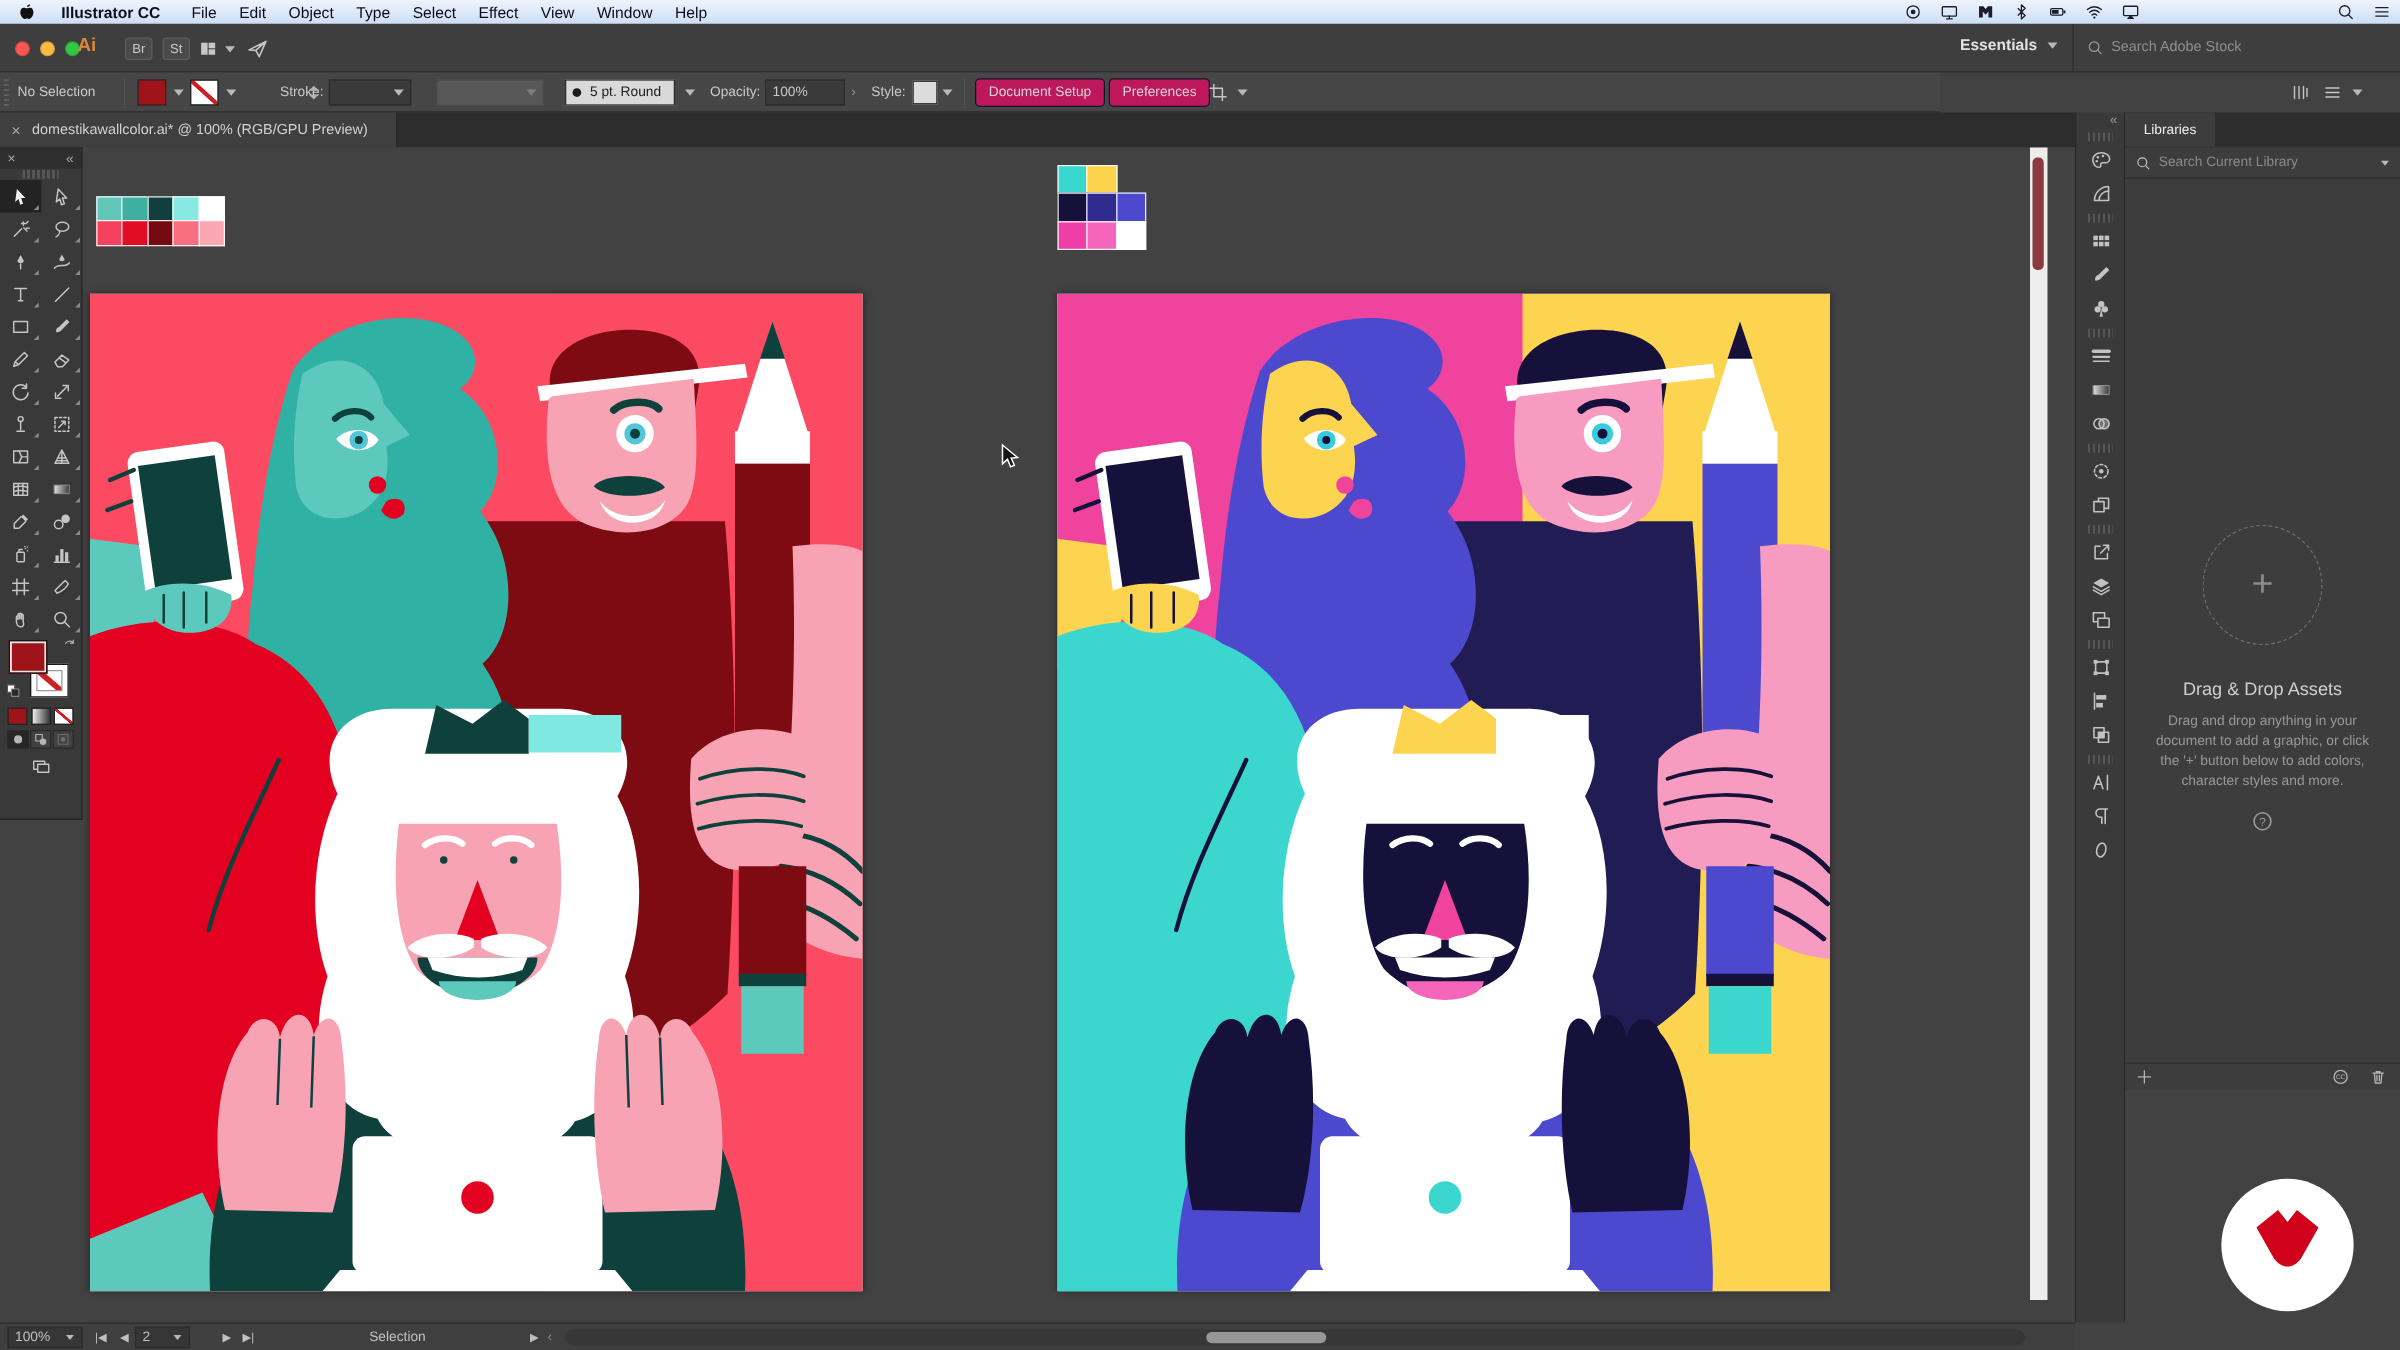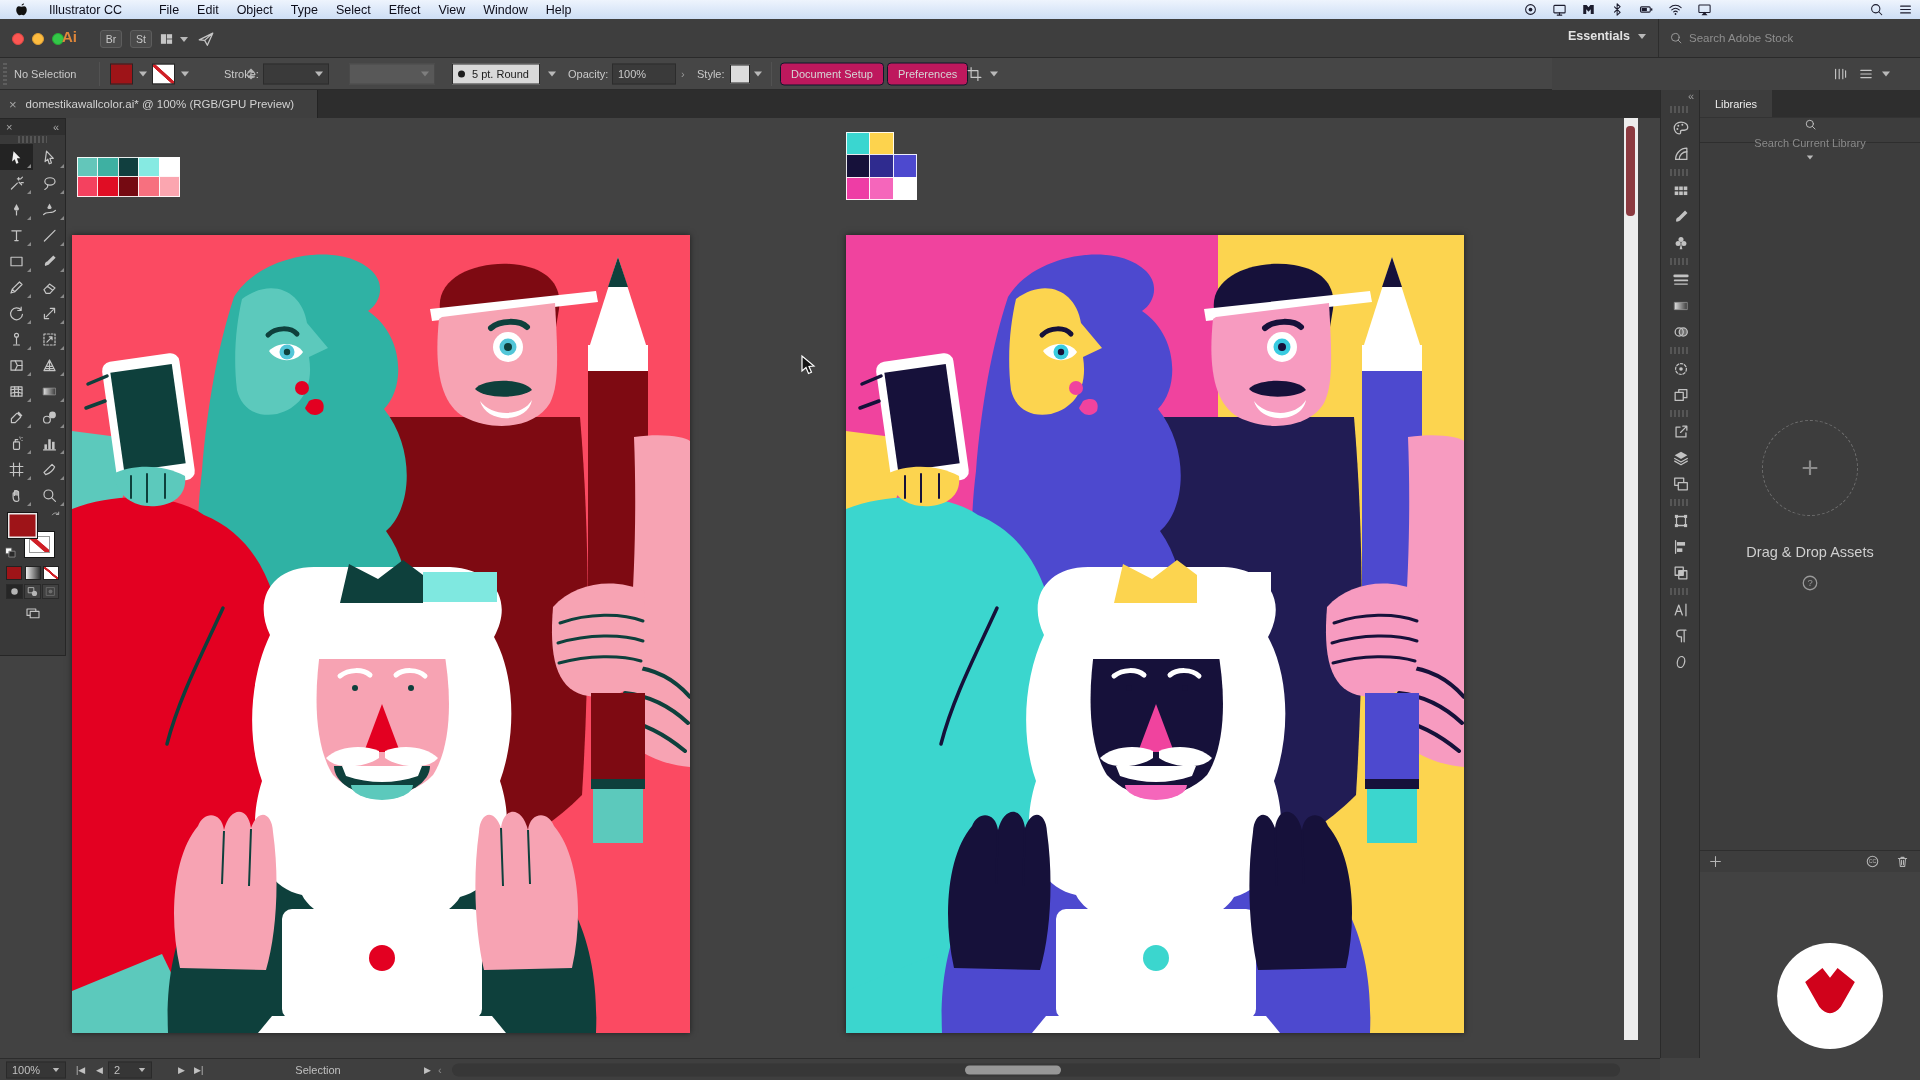--- a/index.html
+++ b/index.html
@@ -8,21 +8,21 @@
   svg { display:block; }
   .icon { display:inline-flex; align-items:center; justify-content:center; color:#c6c6c6; }
   .icon svg { width:100%; height:100%; stroke:currentColor; fill:none; stroke-width:1.4;
     stroke-linecap:round; stroke-linejoin:round; }
 
   
   #menubar { position:absolute; top:0; left:0; width:1920px; height:19px;
     background:linear-gradient(#eef4fd,#cddef5); display:flex; align-items:center;
     font-size:12.5px; color:#0d0d1a; z-index:50; }
   #menubar .apple { width:15px; height:15px; margin:0 12px 0 14px; color:#111; }
-  #menubar .mb-app { font-weight:normal; margin-right:20px; padding:0 8px; }
+  #menubar .mb-app { font-weight:bold; margin-right:8px; padding:0 8px; }
   .mb-item { padding:0 9px; }
   #menu-status-icons { position:absolute; right:0; top:0; height:19px; display:flex; align-items:center; }
   .mb-ic { width:15px; height:15px; color:#1c1c2e; margin:0 7px; }
   .mb-ic.gap { margin-left:150px; }
 
   
   #appbar { position:absolute; top:19px; left:0; width:1920px; height:39px;
     background:#3e3e3e; border-bottom:1px solid #2a2a2a; }
   .tl { position:absolute; top:14px; width:12px; height:12px; border-radius:50%; }
   #ai-logo { position:absolute; left:62px; top:9px; font-size:15px; font-weight:bold; color:#e0873a; }
@@ -120,21 +120,21 @@
   #lib-tab { width:72px; background:#3d3d3d; color:#ececec; font-size:11px; display:flex;
     align-items:center; justify-content:center; }
   #lib-controls { position:relative; height:38px; }
   #lib-select { position:absolute; left:8px; top:9px; width:152px; height:21px; background:#343434;
     border:1px solid #232323; border-radius:2px; color:#dcdcdc; font-size:11px;
     display:flex; align-items:center; justify-content:space-between; padding:0 6px; }
   .viewbtn { position:absolute; top:9px; width:24px; height:21px; display:flex; align-items:center;
     justify-content:center; color:#c5c5c5; border-radius:2px; }
   .viewbtn.sel { background:#252525; }
   #lib-search { height:26px; border-top:1px solid #333; border-bottom:1px solid #2e2e2e;
-    display:flex; align-items:center; gap:6px; padding:0 8px; color:#8a8a8a; font-size:11px;flex-direction:column; }
+    display:flex; align-items:center; gap:6px; padding:0 8px; color:#8a8a8a; font-size:11px; }
   #lib-empty { position:absolute; left:0; top:330px; width:220px; text-align:center; }
   #dd-circle { width:96px; height:96px; border:1.5px dashed #6f6f6f; border-radius:50%;
     margin:0 auto; display:flex; align-items:center; justify-content:center; }
   #dd-circle .plus { font-size:30px; color:#8b8b8b; font-weight:300; }
   #lib-empty h3 { margin-top:28px; font-size:14.5px; font-weight:normal; color:#cfcfcf; }
   #lib-empty p { margin:10px auto 0; width:182px; font-size:11px; line-height:1.45; color:#989898; }
   #lib-help { width:18px; height:18px; margin:14px auto 0; color:#9a9a9a; }
   #lib-bottom { position:absolute; bottom:0; left:0; width:220px; height:22px;
     border-top:1px solid #2e2e2e; }
   #lib-bottom .icon { position:absolute; top:3px; width:15px; height:15px; color:#b5b5b5; }
@@ -857,20 +857,21 @@
         </svg>
       </span>
     <span style="flex:1;">Search Current Library</span>
     <span class="chev" style="transform:scale(.8);"></span>
   </div>
   <div id="lib-empty">
     <div id="dd-circle">
         <span class="plus">+</span>
       </div>
     <h3>Drag &amp; Drop Assets</h3>
+    <p>Drag and drop anything in your document to add a graphic, or click the '+' button below to add colors, character styles and more.</p>
     <div id="lib-help" class="icon">
         <svg viewBox="0 0 20 20">
           <circle cx="10" cy="10" r="7.5"></circle>
           <text x="10" y="13.8" font-size="10.5" text-anchor="middle" fill="currentColor" stroke="none" font-family="Liberation Sans, sans-serif">?</text>
         </svg>
       </div>
   </div>
   <div id="lib-bottom">
     <span class="icon" style="left:8px;">
         <svg viewBox="0 0 20 20">

